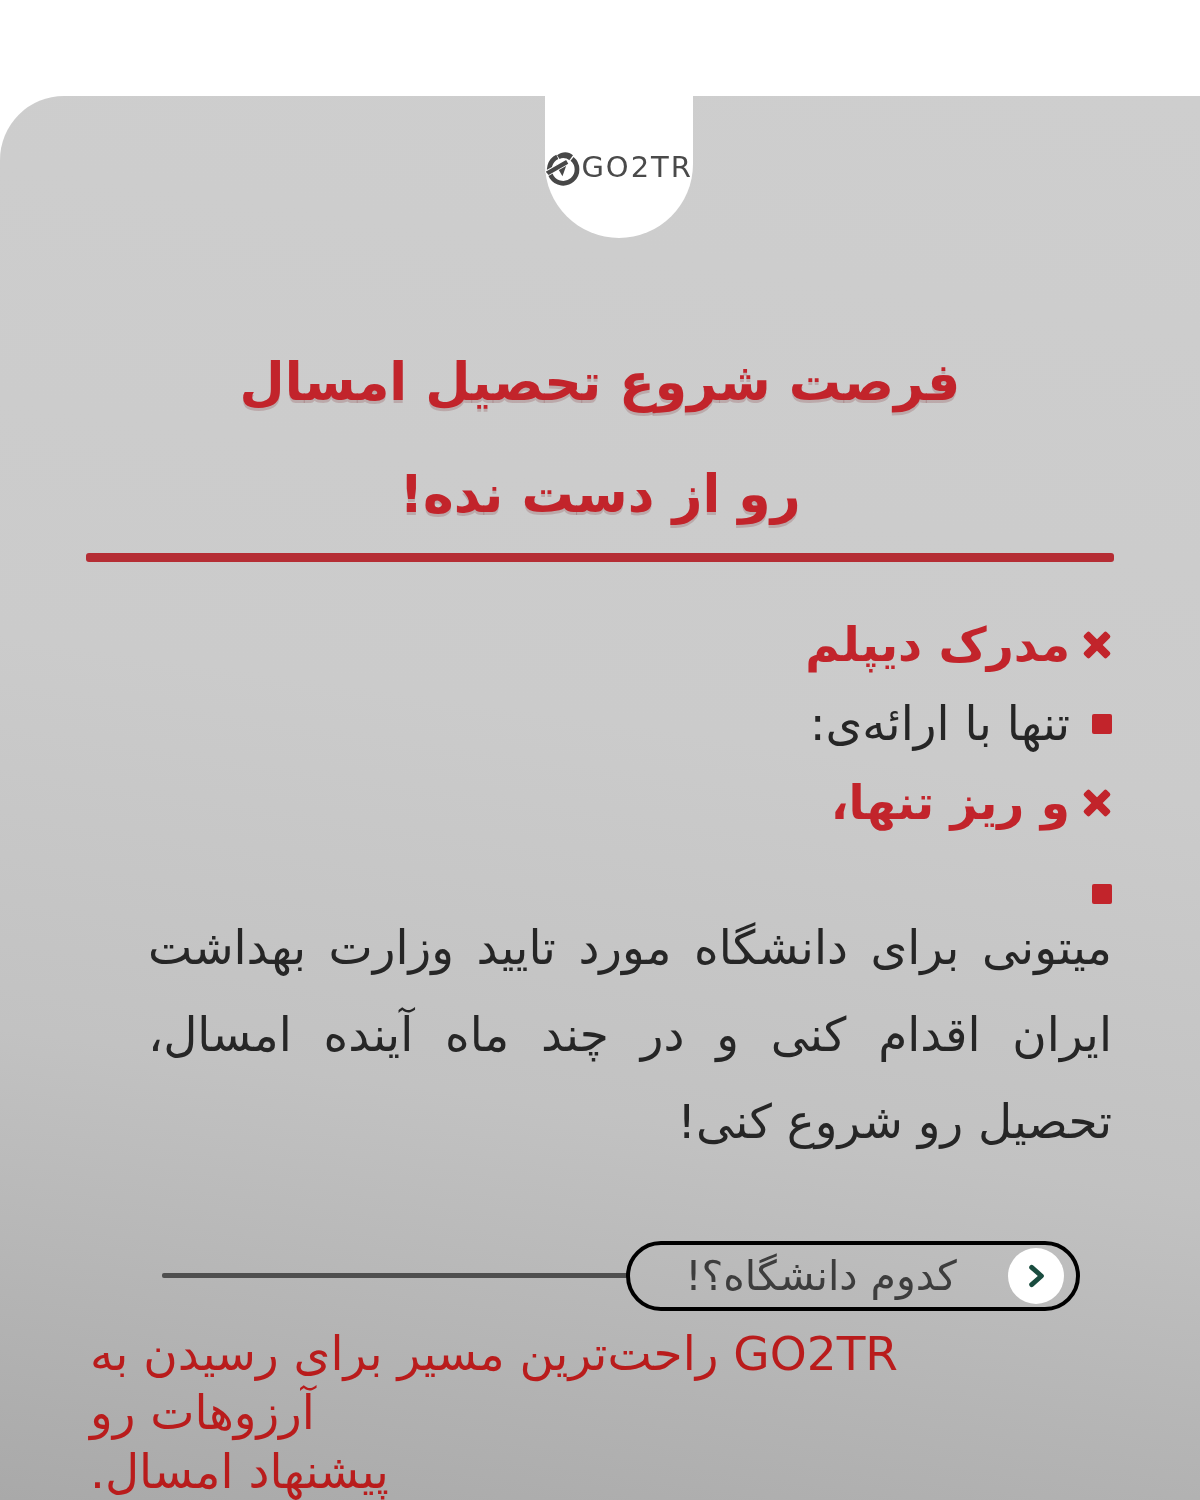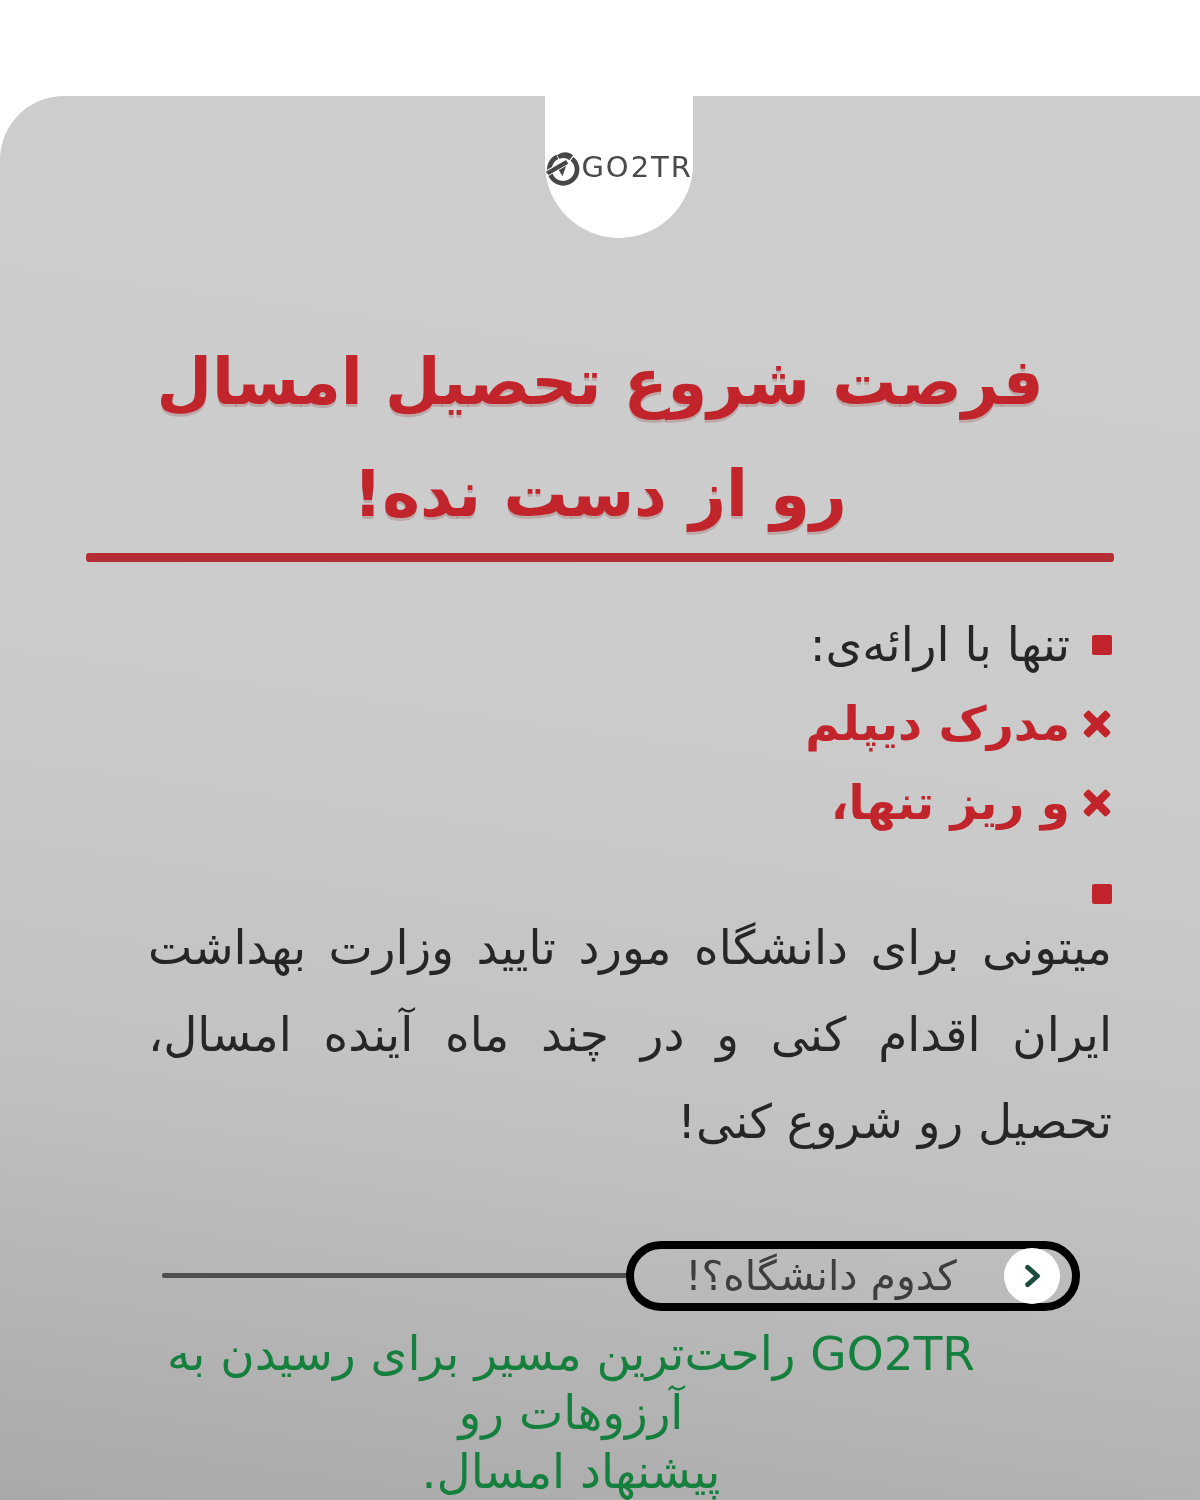--- a/index.html
+++ b/index.html
@@ -27,21 +27,21 @@
   }
   .notch svg.logo{margin-top:1px;}
   .logo-text{
     font-size:29px;color:#4a4a4a;letter-spacing:2px;font-weight:normal;
     margin-top:0;line-height:30px;
   }
   
   .heading{
     position:absolute;top:326px;left:50px;right:50px;margin:0;
     direction:rtl;text-align:center;color:var(--red);
-    font-size:64px;font-weight:bold;line-height:112px;
+    font-size:52px;font-weight:bold;line-height:112px;
     text-shadow:0 3px 0 rgba(110,12,16,0.18);
   }
   .divider{
     position:absolute;top:553px;left:86px;width:1028px;height:9px;
     background:#b52d34;border-radius:3px;
   }
   
   .list{
     position:absolute;top:614px;right:88px;left:148px;
     direction:rtl;list-style:none;margin:0;padding:0;
@@ -66,36 +66,36 @@
     margin:0;font-size:47px;line-height:87px;color:var(--ink);
     text-align:justify;text-align-last:right;width:100%;
   }
   
   .cta-line{
     position:absolute;left:162px;top:1273px;width:466px;height:5px;
     background:#4f4f4f;border-radius:2px;
   }
   .cta-pill{
     position:absolute;left:626px;top:1241px;width:454px;height:70px;
-    border:8px solid #000000;border-radius:40px;box-sizing:border-box;
+    border:4px solid #000000;border-radius:40px;box-sizing:border-box;
     direction:rtl;display:flex;align-items:center;background:transparent;
   }
   .cta-circle{
     position:absolute;right:12px;top:50%;transform:translateY(-50%);
     width:56px;height:56px;border-radius:50%;background:#ffffff;
     display:flex;align-items:center;justify-content:center;
   }
   .cta-label{
     position:absolute;right:80px;left:16px;text-align:center;
     font-size:41px;color:#3d3d3d;line-height:62px;white-space:nowrap;
   }
   
   .footer{
     position:absolute;top:1324px;right:148px;left:90px;
-    direction:rtl;text-align:center;color:#15803d;
+    direction:rtl;text-align:left;color:#b91c1c;
     font-size:47px;line-height:59px;margin:0;
   }
 </style>
 </head>
 <body>
 
 <div class="canvas">
 
   <div class="card"></div>
 
@@ -114,29 +114,29 @@
   <h1 class="heading">
     <span>فرصت شروع تحصیل امسال</span><br>
     <span>رو از دست نده!</span>
   </h1>
 
   <div class="divider"></div>
 
   <ul class="list">
     <li>
       <span class="marker">
+          <span class="xmark"></span>
+        </span>
+      <span class="red-item">مدرک دیپلم</span>
+    </li>
+    <li>
+      <span class="marker">
           <span class="sqmark"></span>
         </span>
       <span>تنها با ارائه‌ی:</span>
-    </li>
-    <li>
-      <span class="marker">
-          <span class="xmark"></span>
-        </span>
-      <span class="red-item">مدرک دیپلم</span>
     </li>
     <li>
       <span class="marker">
           <span class="xmark"></span>
         </span>
       <span class="red-item">و ریز تنها،</span>
     </li>
     <li class="para">
       <span class="marker">
           <span class="sqmark"></span>

